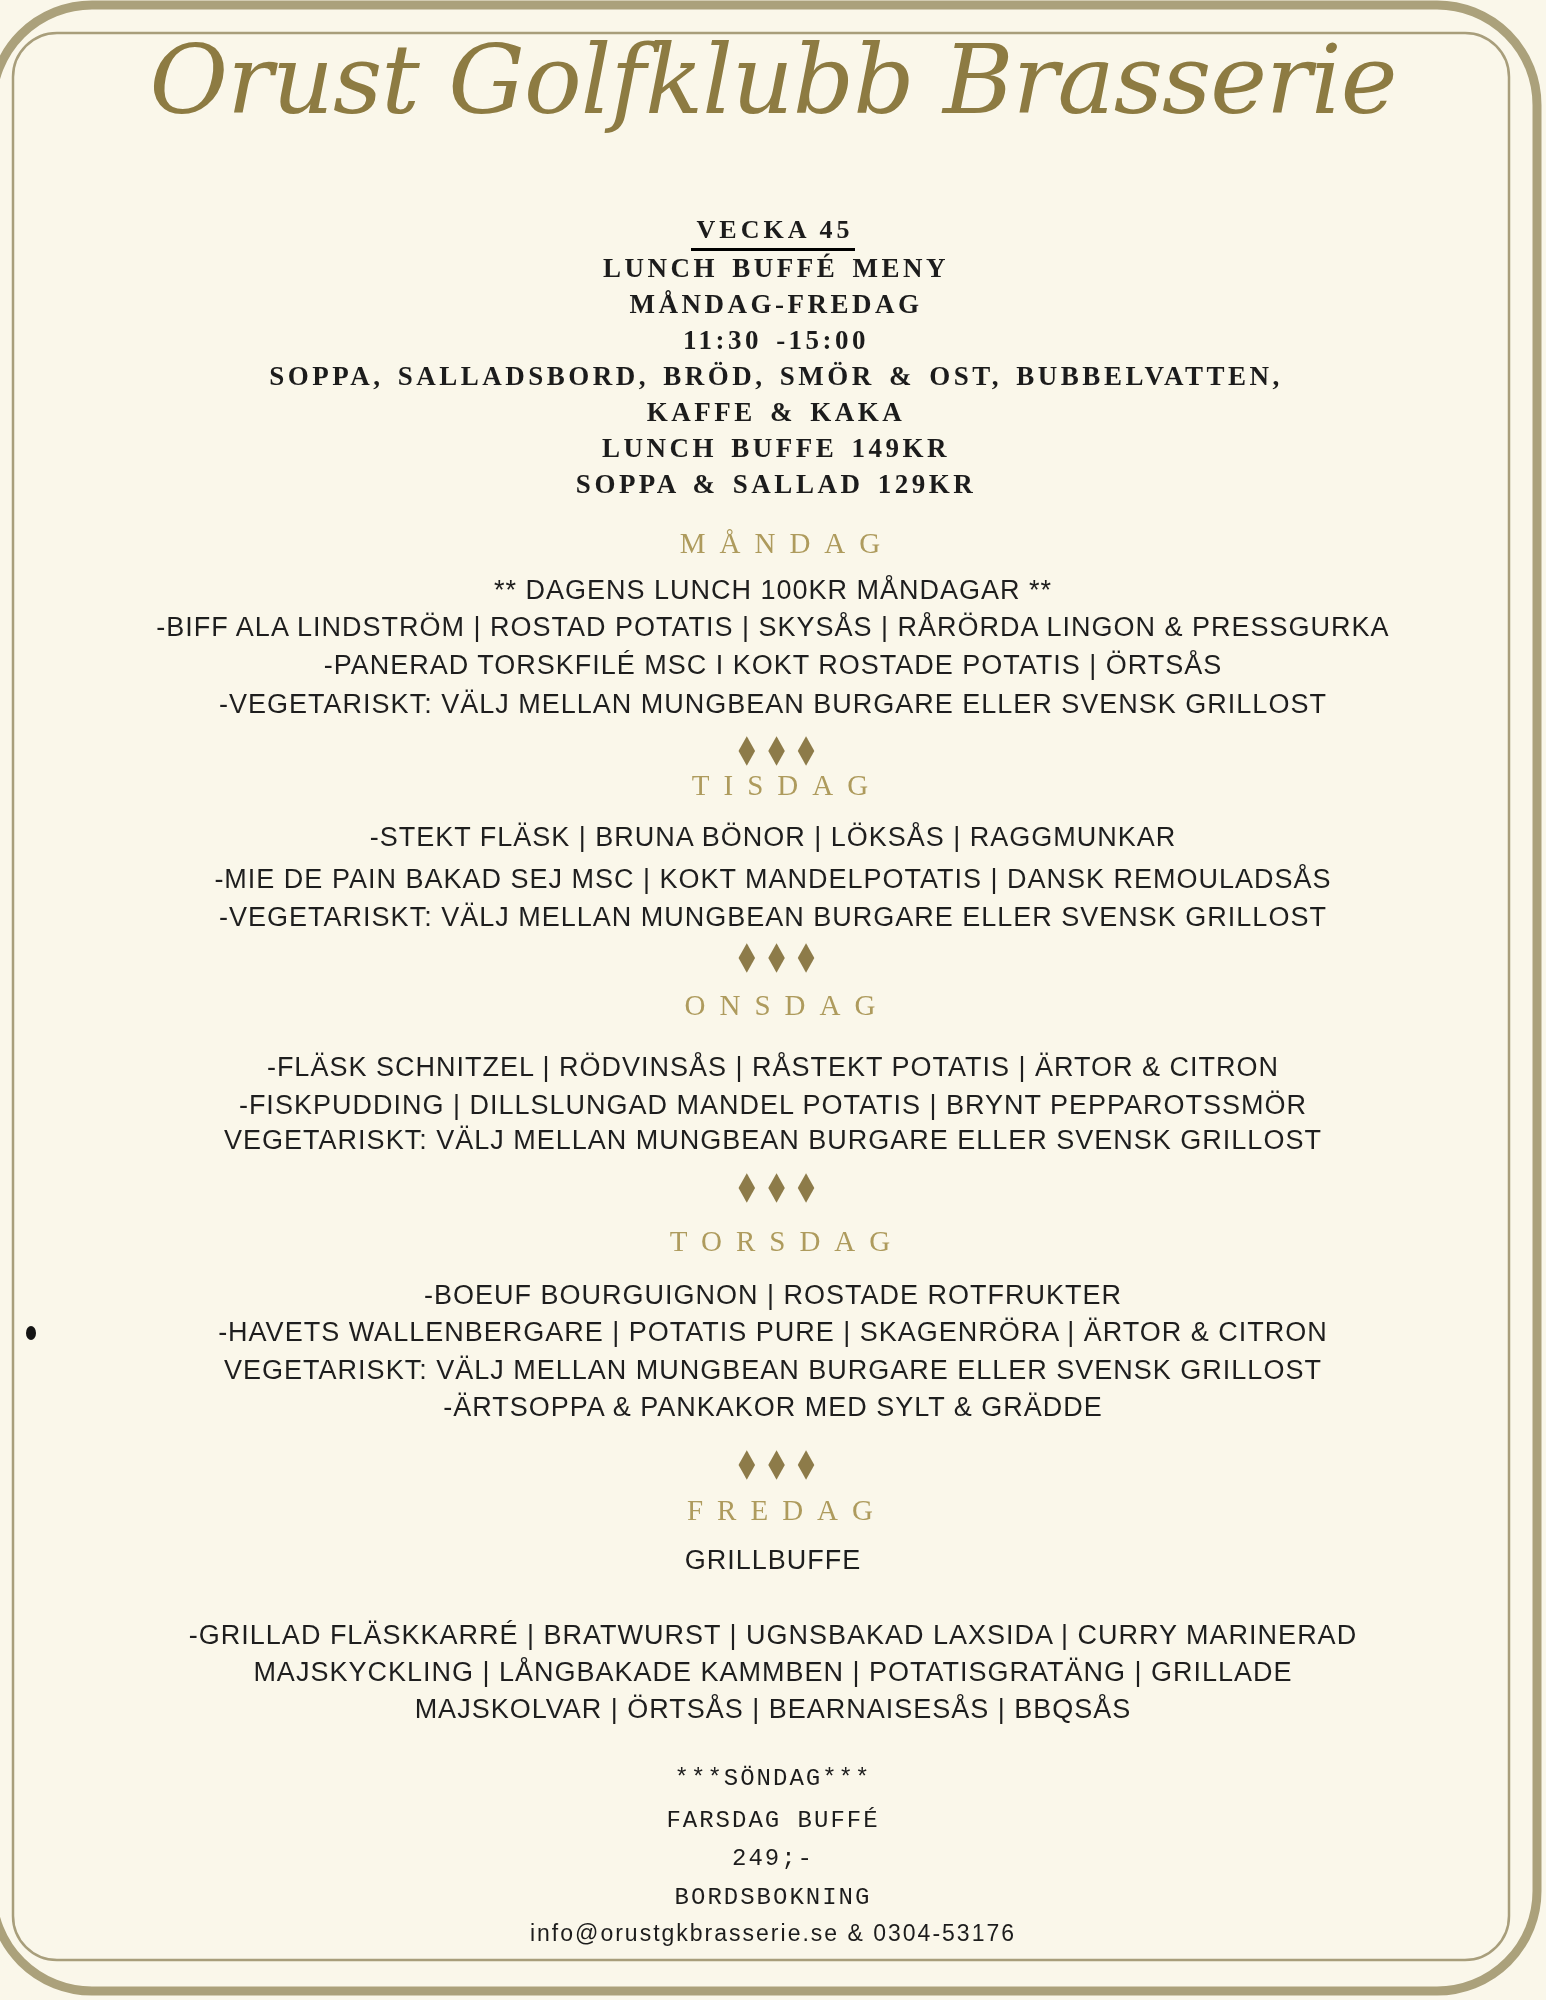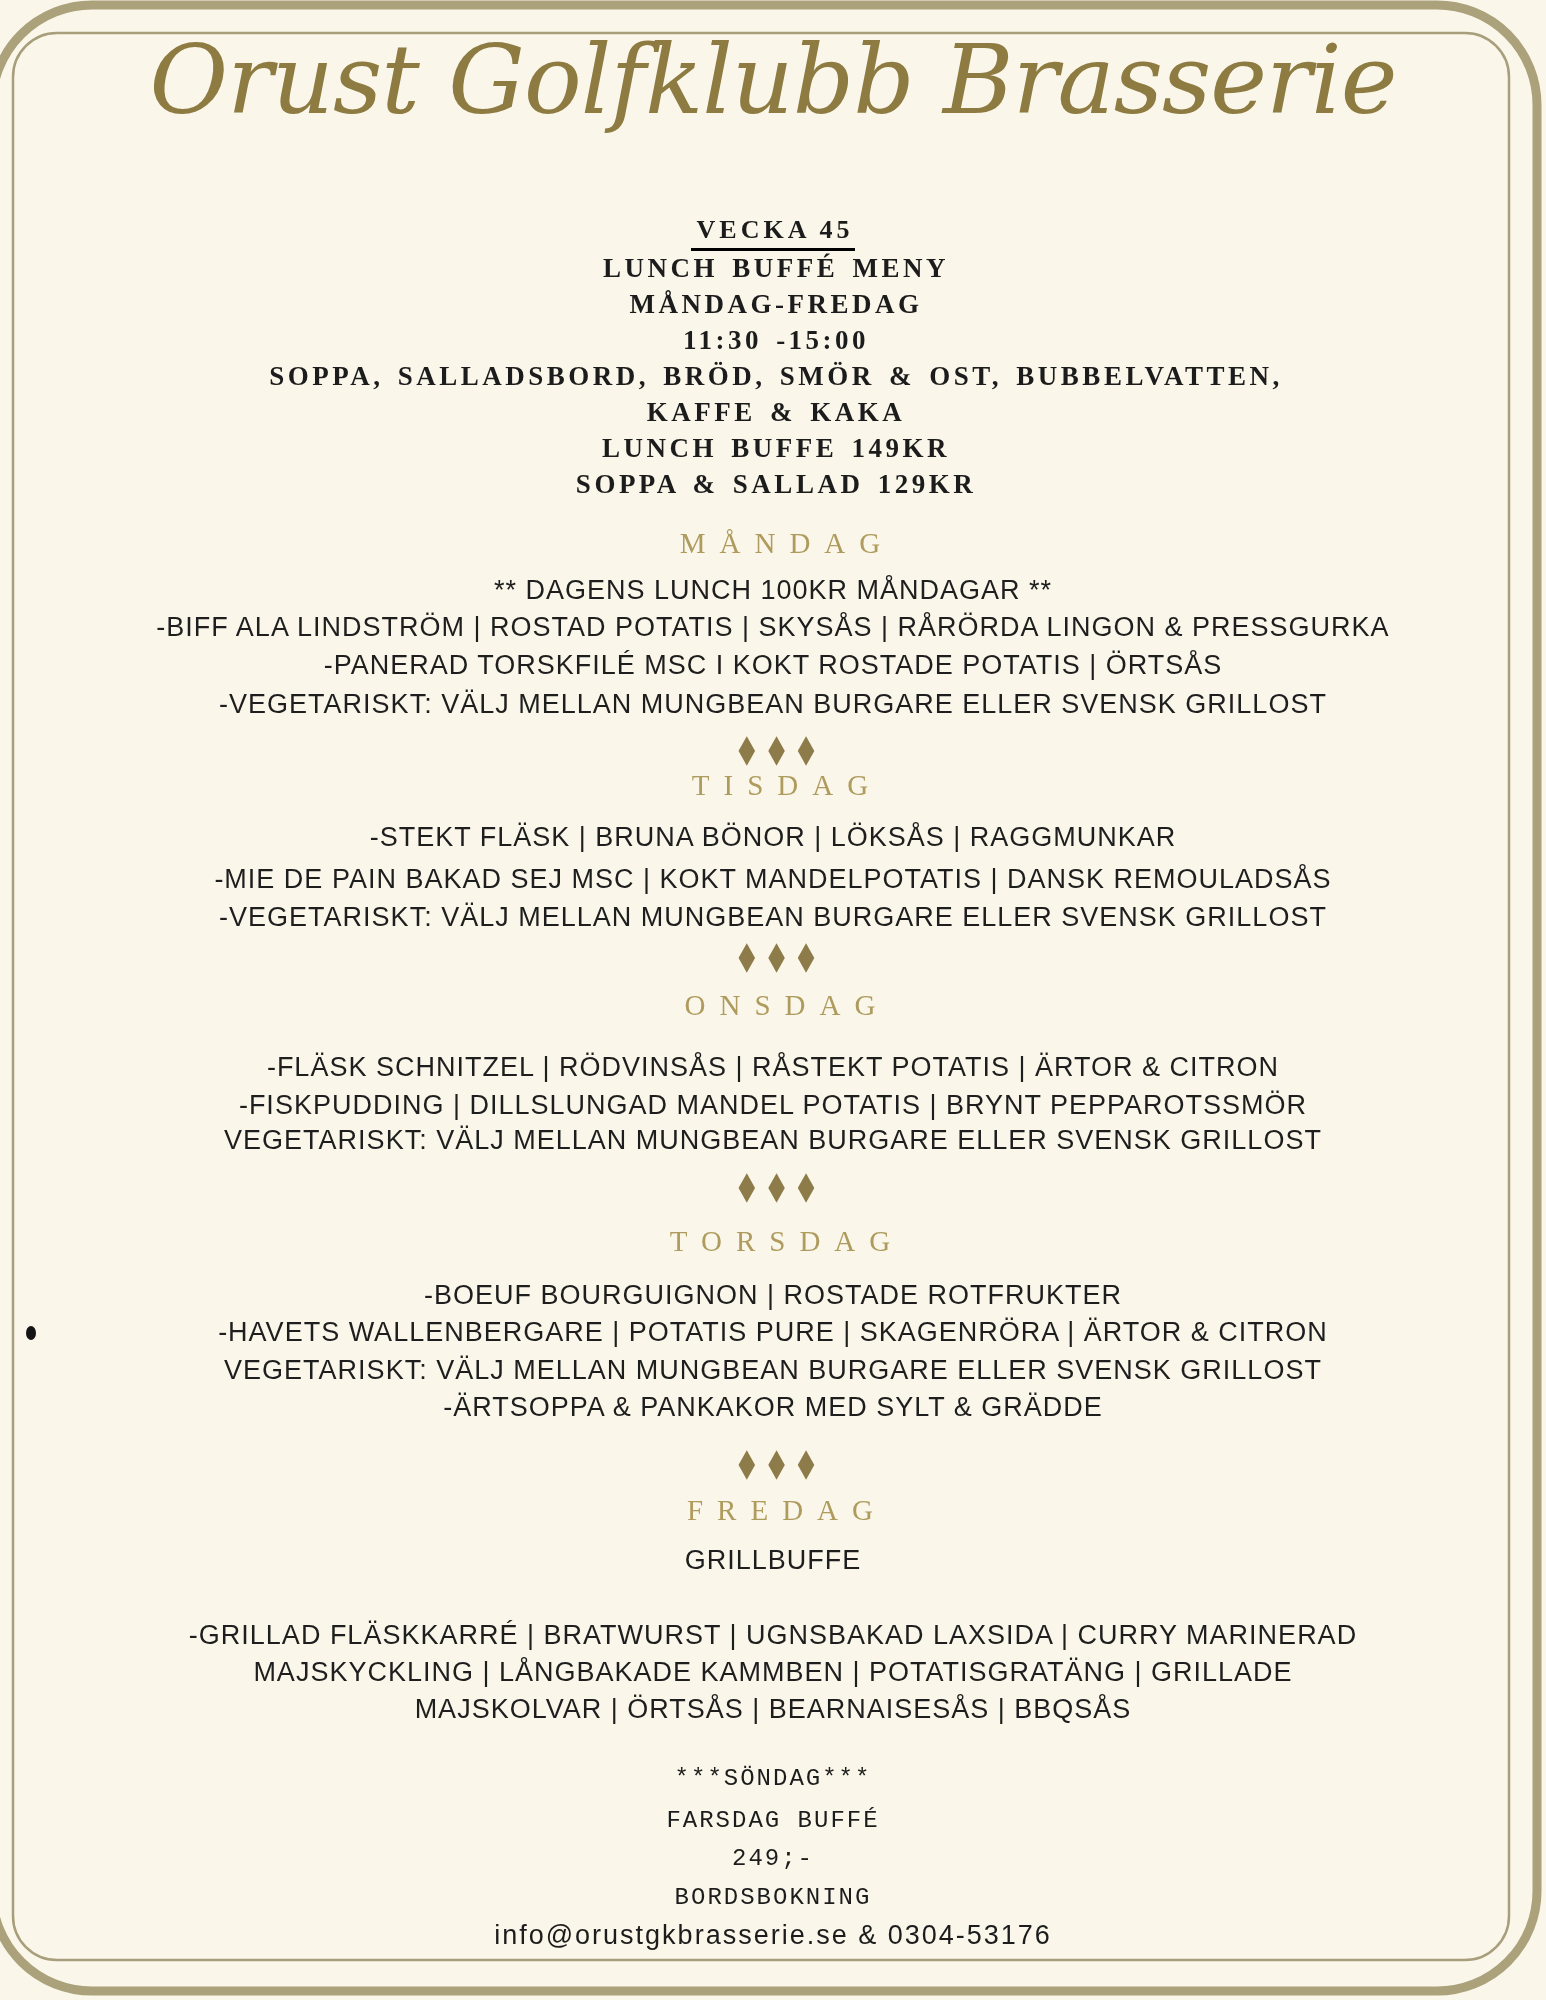--- a/index.html
+++ b/index.html
@@ -66,21 +66,21 @@
   .diamonds span{
     display:inline-block;
     transform:scale(0.72,1.28);
   }
   .footer-line{
     font-size:24px;
     letter-spacing:2px;
     font-family:Liberation Mono, monospace;
   }
   .contact{
-    font-size:27px;
+    font-size:23px;
     letter-spacing:2px;
   }
   .stray-bullet{
     position:absolute;
     left:26px;top:8px;
     width:11px;height:15px;
     display:inline-block;
   }
   .stray-bullet i{
     display:block;width:10px;height:14px;

